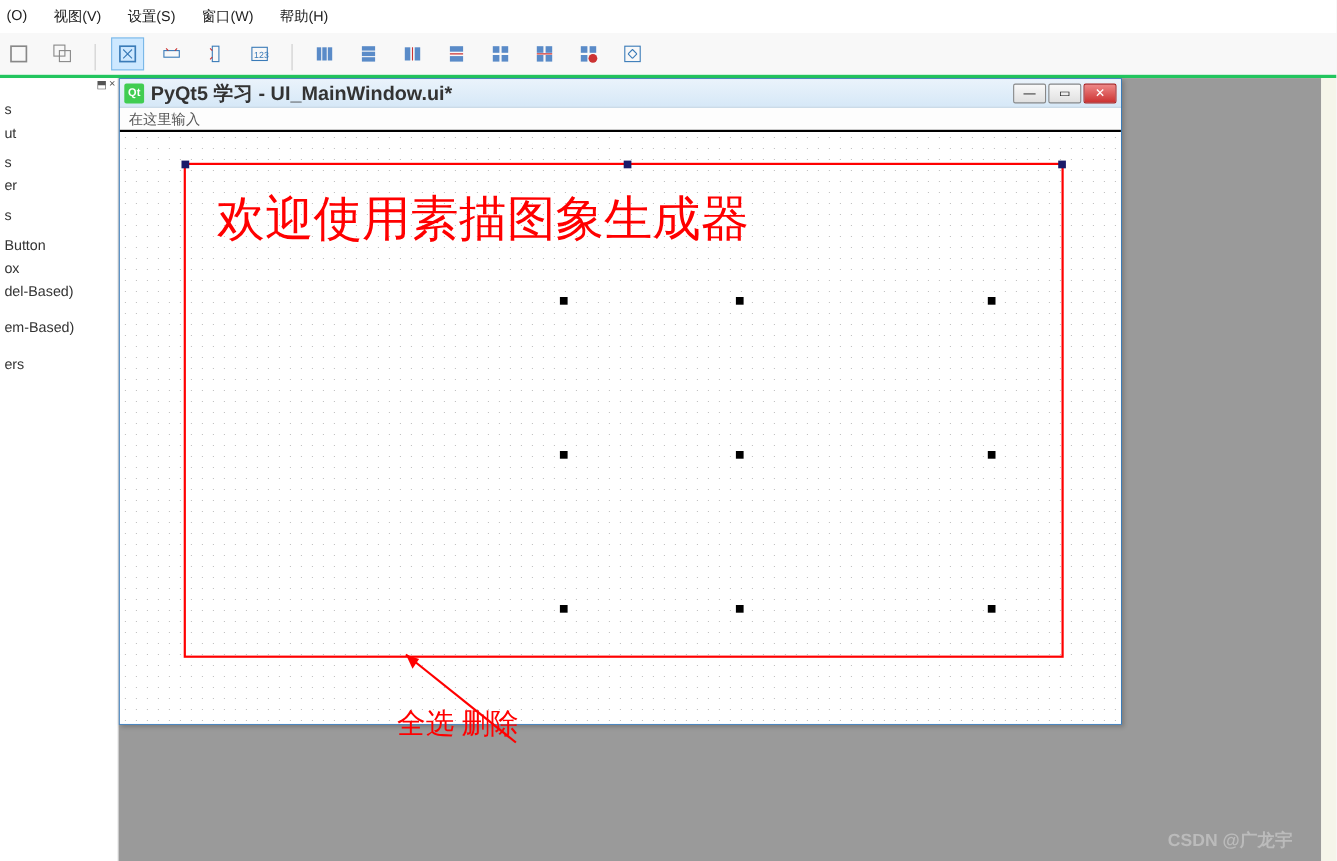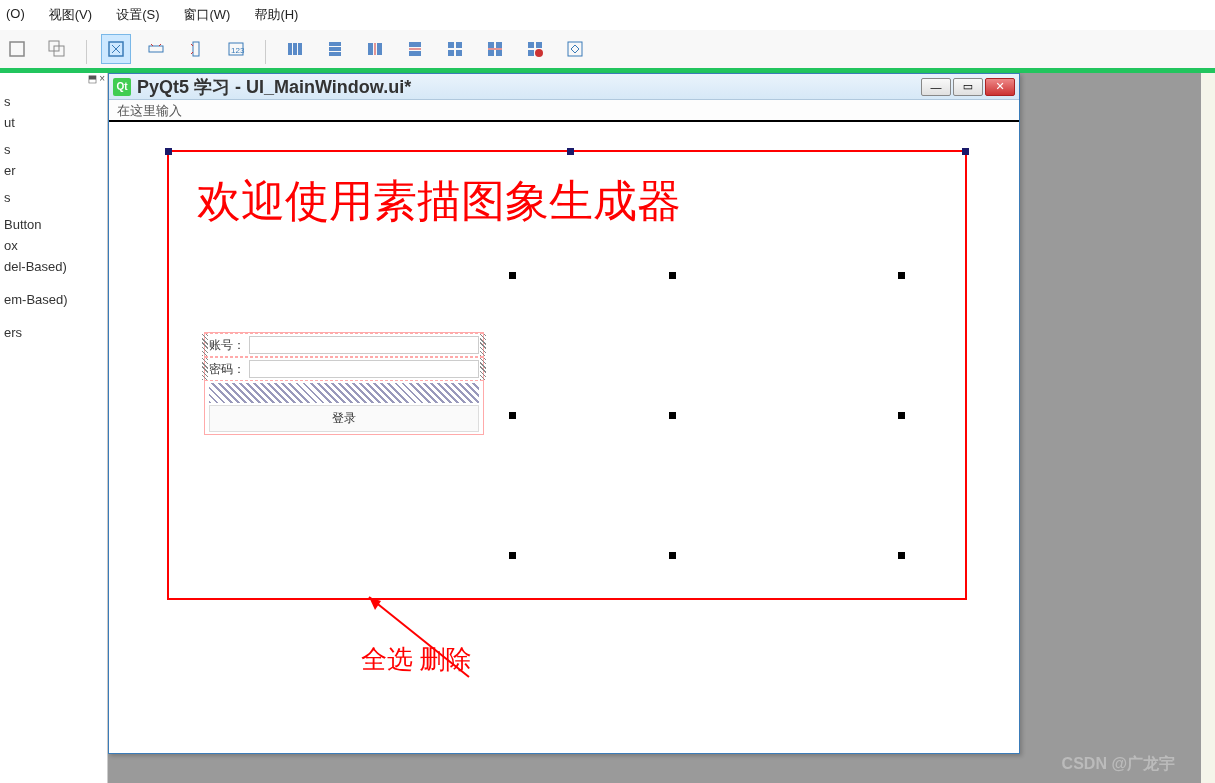--- a/index.html
+++ b/index.html
@@ -1,30 +1,30 @@
 <!DOCTYPE html>
 <html><head>
 <meta charset="utf-8">
 <style>
 * { box-sizing: border-box; margin: 0; padding: 0; }
 body { font-family: "Microsoft YaHei", sans-serif; font-size: 13px; background: #f0f0f0; overflow: hidden; width: 1215px; height: 783px; position: relative; }
 .menubar { background: #fff; padding: 4px 0; display: flex; gap: 12px; font-size: 13px; color: #222; }
 .menubar span { padding: 2px 6px; }
-.toolbar { background: #f8f8f8; border-bottom: 5px solid #22c55e; padding: 4px 2px; display: flex; align-items: flex-end; gap: 10px; }
+.toolbar { background: #f8f8f8; border-bottom: 3px solid #22c55e; padding: 4px 2px; display: flex; align-items: flex-end; gap: 10px; }
 .tb-btn { width: 30px; height: 30px; display: flex; align-items: center; justify-content: center; border: 1px solid transparent; }
 .tb-btn.active { background: #cde8ff; border: 1px solid #7ab8e8; }
 .tb-sep { width: 1px; height: 24px; background: #ccc; margin: 0 4px; }
 .tb-icon { width: 18px; height: 18px; }
 .main-area { display: flex; height: calc(100% - 60px); }
 .left-panel { width: 108px; background: #fff; border-right: 1px solid #ccc; position: relative; }
 .left-panel .dock-btns { position: absolute; top: 0; right: 2px; font-size: 10px; color: #555; display: flex; gap: 2px; }
 .left-panel .tree { padding: 18px 4px 4px 4px; font-size: 13px; color: #333; }
 .left-panel .tree-item { padding: 3px 0; white-space: nowrap; overflow: hidden; }
 .canvas-wrap { flex: 1; background: #9a9a9a; padding: 0; position: relative; }
-.subwindow { background: #fff; position: absolute; left: 0; top: 0; width: 912px; height: 681px; border: 1px solid #3a7bb8; box-shadow: 2px 2px 4px rgba(0,0,0,0.2); }
+.subwindow { background: #fff; position: absolute; left: 0; top: 0; width: 912px; height: 588px; border: 1px solid #3a7bb8; box-shadow: 2px 2px 4px rgba(0,0,0,0.2); }
 .titlebar { background: linear-gradient(#eaf3fb,#d6e8f7); height: 26px; display: flex; align-items: center; padding: 0 4px; border-bottom: 1px solid #b0c8dd; }
 .qt-logo { width: 18px; height: 18px; background: #41cd52; color: #fff; font-size: 10px; font-weight: bold; display: flex; align-items: center; justify-content: center; border-radius: 2px; margin-right: 6px; }
 .title-text { flex: 1; font-size: 18px; color: #333; font-weight: bold; }
 .win-btns { display: flex; gap: 2px; }
 .win-btn { width: 30px; height: 18px; border: 1px solid #888; background: linear-gradient(#f9f9f9,#e0e0e0); display: flex; align-items: center; justify-content: center; font-size: 11px; border-radius: 2px; }
 .win-btn.close { background: linear-gradient(#e88,#c33); color: #fff; border-color: #a22; }
 .menubar2 { height: 22px; border-bottom: 2px solid #000000; padding: 2px 8px; font-size: 13px; color: #555; background: #fdfdfd; }
 .design-canvas { position: relative; width: 100%; height: calc(100% - 48px); background: #fff; background-image: radial-gradient(#bbb 0.5px, transparent 0.5px); background-size: 10px 10px; }
 .sel-red { position: absolute; border: 2px solid #f00; left: 58px; top: 28px; width: 800px; height: 450px; }
 .handle { position: absolute; width: 7px; height: 7px; background: #1a1a6a; }
@@ -205,36 +205,20 @@
           <div class="handle bl" style="left:500px;top:120px"></div>
           <div class="handle bl" style="right:60px;top:120px"></div>
           <div class="handle bl" style="left:340px;top:260px"></div>
           <div class="handle bl" style="left:500px;top:260px"></div>
           <div class="handle bl" style="right:60px;top:260px"></div>
           <div class="handle bl" style="left:340px;top:400px"></div>
           <div class="handle bl" style="left:500px;top:400px"></div>
           <div class="handle bl" style="right:60px;top:400px"></div>
         </div>
         <div class="welcome-text">欢迎使用素描图象生成器</div>
-        <div class="login-form">
-          <div class="row">
-            <div class="grip l"></div>
-            <span class="lbl">账号：</span>
-            <div class="inp"></div>
-            <div class="grip r"></div>
-          </div>
-          <div class="row">
-            <div class="grip l"></div>
-            <span class="lbl">密码：</span>
-            <div class="inp"></div>
-            <div class="grip r"></div>
-          </div>
-          <div class="spacer-row"></div>
-          <div class="btn-row">登录</div>
-        </div>
         <svg class="arrow-line" viewBox="0 0 120 90">
           <line x1="110" y1="85" x2="10" y2="5" stroke="#f00" stroke-width="2"></line>
           <polygon points="10,5 22,9 16,18" fill="#f00"></polygon>
         </svg>
         <div class="annotation">全选 删除</div>
       </div>
     </div>
   </div>
 
   <div class="right-panel">

